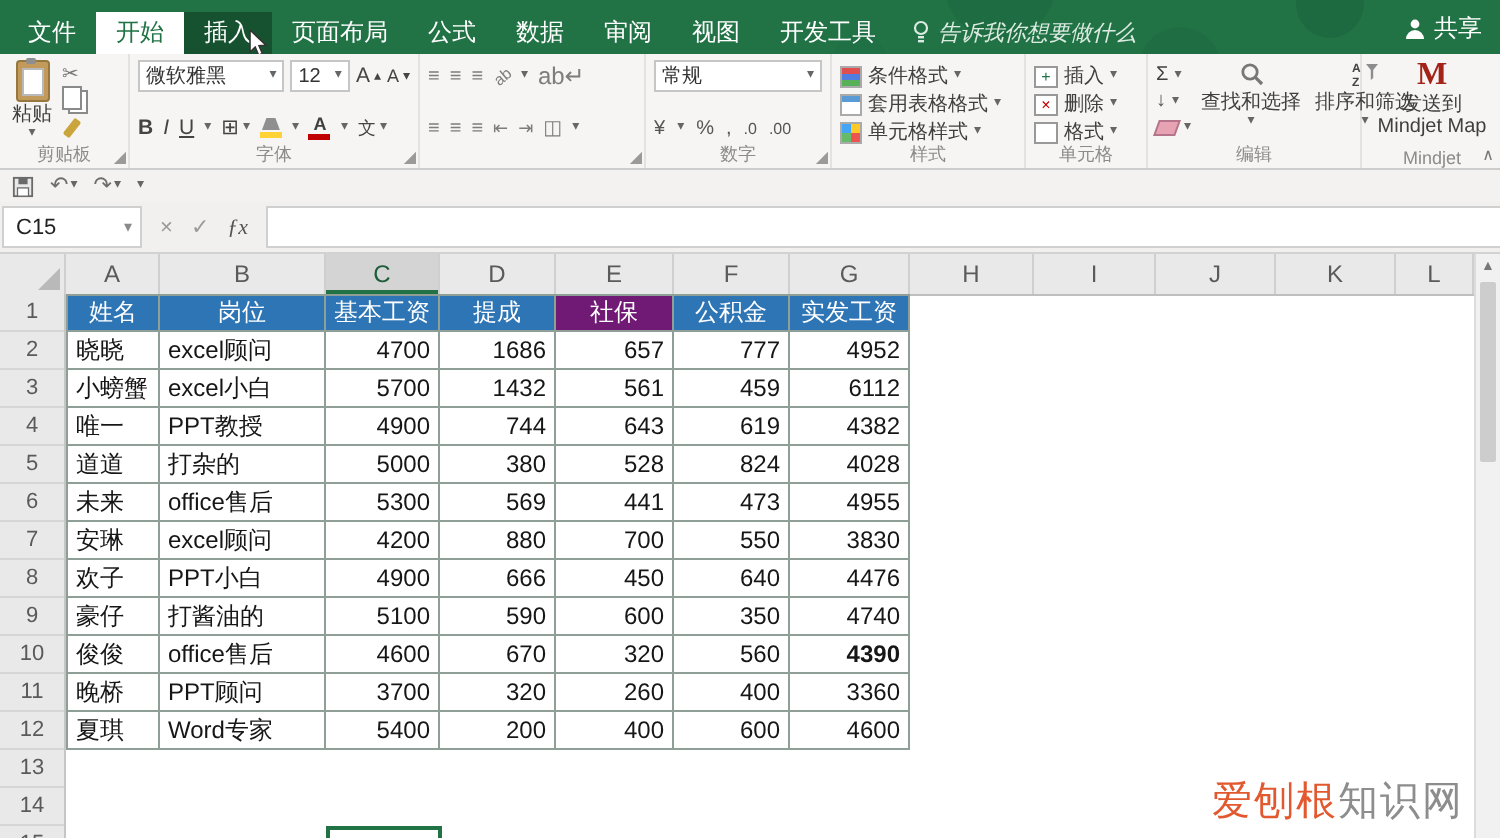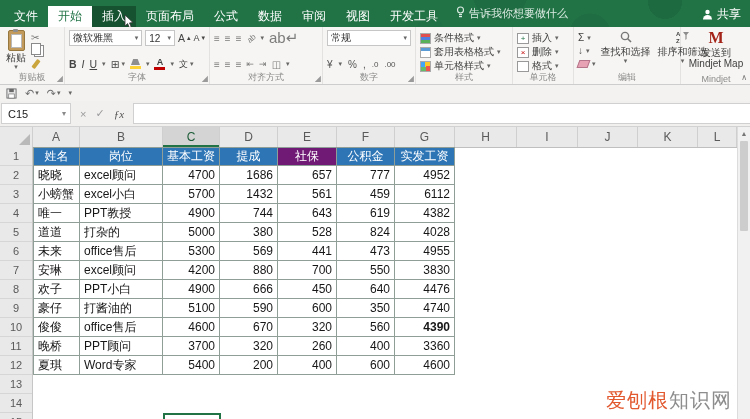--- a/index.html
+++ b/index.html
@@ -11,21 +11,21 @@
     background-image:
       radial-gradient(circle 46px at 500px -8px,#1e6c41 60%,transparent 61%),
       radial-gradient(circle 34px at 590px 34px,#1f6e43 60%,transparent 61%),
       radial-gradient(circle 28px at 665px 2px,#1e6a40 60%,transparent 61%),
       radial-gradient(circle 22px at 430px 30px,#1f7044 60%,transparent 61%);}
   .tabs{position:absolute;left:4px;bottom:0;display:flex;align-items:flex-end;color:#fff;font-size:12px;}
   .tab{height:21px;line-height:21px;padding:0 10px;white-space:nowrap;}
   .tab.active{background:#fff;color:#217346;}
   .tab.hover{background:#16522f;position:relative;}
   .tab .cursor{position:absolute;right:2px;top:9px;}
-  .tellme{display:flex;gap:4px;height:21px;padding:0 8px;color:#dcebe2;font-size:11px;white-space:nowrap;}
+  .tellme{display:flex;align-items:center;gap:4px;height:21px;padding:0 8px;color:#dcebe2;font-size:11px;white-space:nowrap;font-style:italic;}
   .share{position:absolute;right:9px;bottom:4px;display:flex;align-items:center;gap:4px;color:#fff;font-size:12px;}
 
   
   .ribbon{position:absolute;top:27px;left:0;width:750px;height:57px;background:#f6f5f3;
           border-bottom:1px solid #cdcdcd;display:flex;align-items:stretch;color:#3f3f3f;overflow:hidden;}
   .rgroup{position:relative;border-right:1px solid #e3e2e0;padding:3px 4px 12px 4px;display:flex;gap:3px;flex:0 0 auto;}
   .glabel{position:absolute;bottom:0;left:0;right:0;text-align:center;font-size:9px;color:#8b8b8b;white-space:nowrap;}
   .launcher{position:absolute;right:1px;bottom:1px;font-size:8px;color:#9a9a9a;line-height:8px;}
   .bigbtn{display:flex;flex-direction:column;align-items:center;justify-content:flex-start;gap:1px;
           font-size:10px;line-height:11px;padding:0 2px;text-align:center;white-space:nowrap;}
@@ -190,33 +190,32 @@
     </div>
 
     <div class="rgroup" style="width:104px">
       <div class="stackcol" style="width:100%">
         <div class="minirow" style="gap:5px;color:#7d7d7d">
           <span>≡</span>
           <span>≡</span>
           <span>≡</span>
           <span style="font-size:8px;transform:rotate(-40deg);display:inline-block">ab</span>
           <span class="caret">▾</span>
-          <span style="font-size:15px">ab↵</span>
+          <span style="font-size:12px">ab↵</span>
         </div>
         <div class="minirow" style="gap:5px;color:#7d7d7d">
           <span>≡</span>
           <span>≡</span>
           <span>≡</span>
           <span style="font-size:9px">⇤</span>
           <span style="font-size:9px">⇥</span>
           <span>◫</span>
           <span class="caret">▾</span>
         </div>
       </div>
-      <div class="glabel">对齐方式</div>
       <div class="launcher">◢</div>
     </div>
 
     <div class="rgroup" style="width:84px">
       <div class="stackcol" style="width:100%">
         <div class="minirow">
           <span class="combo" style="flex:1">
             <span>常规</span>
             <span class="caret" style="margin-left:auto">▾</span>
           </span>

